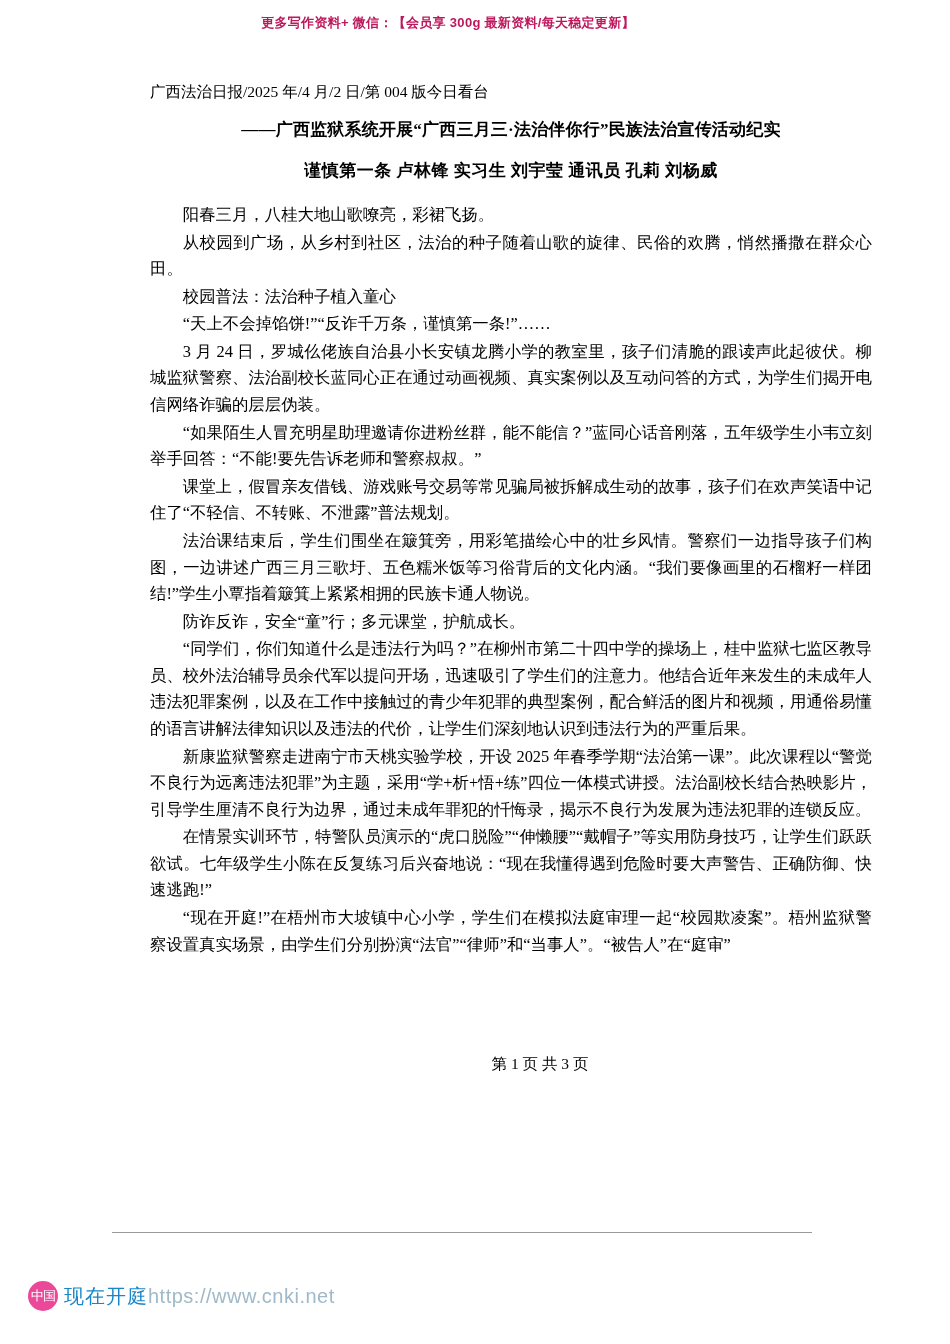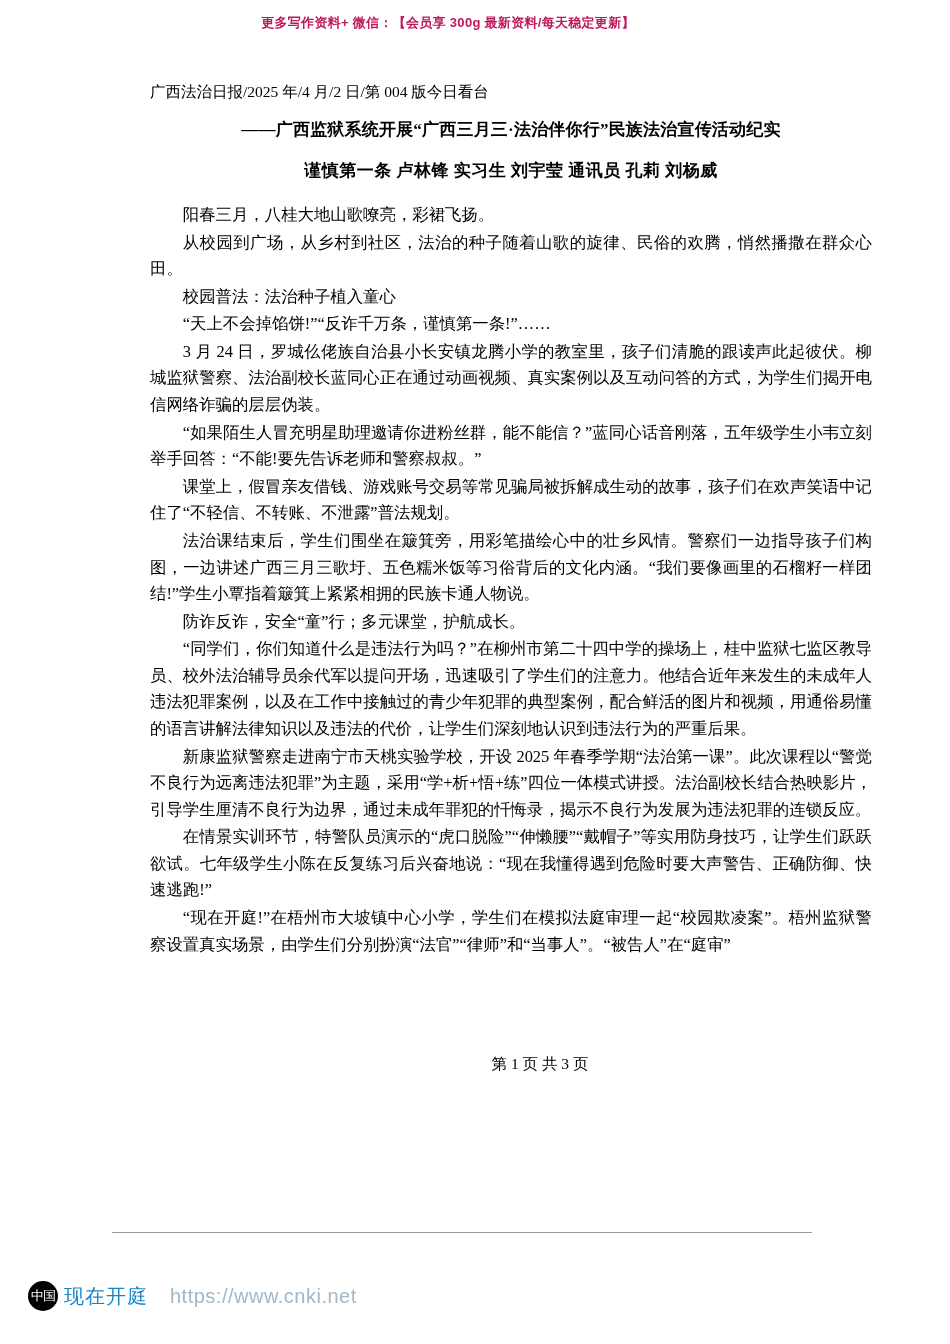--- a/index.html
+++ b/index.html
@@ -107,37 +107,36 @@
   }
   .cnki-logo {
     display: flex;
     align-items: center;
     gap: 6px;
   }
   .cnki-mark {
     width: 30px;
     height: 30px;
     border-radius: 50%;
-    background: #000000;
+    background: #ec4899;
     color: #fff;
     font-size: 13px;
     font-family: "Liberation Sans", sans-serif;
     display: flex;
     align-items: center;
     justify-content: center;
     letter-spacing: -1px;
   }
   .cnki-text {
     font-size: 20px;
     color: #1a86c8;
     font-family: "Liberation Sans", sans-serif;
     letter-spacing: 1px;
   }
   .cnki-url {
-    margin-left: 22px;
     font-size: 20px;
     color: #9fb9c9;
     font-family: "Liberation Sans", sans-serif;
     letter-spacing: 0.5px;
   }
 </style>
 </head>
 <body>
 
 <div class="page">

